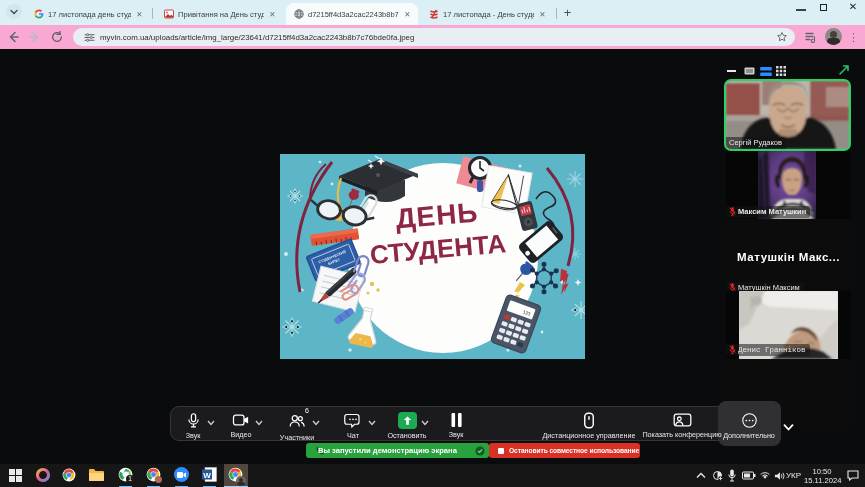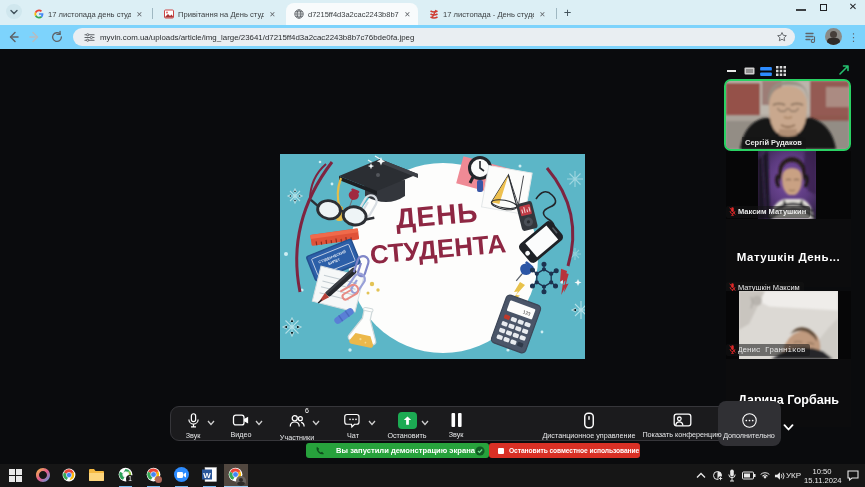--- a/index.html
+++ b/index.html
@@ -2,21 +2,21 @@
 <html><head>
 <meta charset="utf-8">
 <style>
 * { margin:0; padding:0; box-sizing:border-box; }
 html,body { width:865px; height:487px; overflow:hidden; background:#000; font-family:"Liberation Sans", sans-serif; }
 #stage { position:relative; width:865px; height:487px; }
 .abs { position:absolute; }
 
 
 #tabstrip { left:0; top:0; width:865px; height:25px; background:#dceff5; }
-#nav { left:0; top:25px; width:865px; height:24px; background:#7dd3fc; }
+#nav { left:0; top:25px; width:865px; height:24px; background:#f9a8d4; }
 .tab { position:absolute; top:3px; height:22px; border-radius:8px 8px 0 0; font-size:7.6px; color:#3c4043; display:flex; align-items:center; }
 .tab .ttl { white-space:nowrap; overflow:hidden; flex:1; }
 .tabx { width:11px; height:11px; border-radius:6px; display:flex; align-items:center; justify-content:center; color:#5f6368; font-size:7.5px; margin:0 5px 0 3px; flex:none; }
 #content { left:0; top:49px; width:865px; height:415px; background:#0a0b0d; }
 #taskbar { left:0; top:464px; width:865px; height:23px; background:#161616; }
 
 
 .vlabel { position:absolute; background:rgba(20,20,20,0.55); color:#e8e8e8; font-size:7.5px; padding:1px 4px 2px 3px; border-radius:2px; display:flex; align-items:center; gap:2px; white-space:nowrap; }
 
 
@@ -394,21 +394,21 @@
           <path d="M14 68 Q18 42 38 37 L86 37 Q106 44 110 68 Z" fill="#141517"></path>
           <path d="M43 27 Q43 45 51 52 L73 52 Q81 45 81 27 Q82 6 62 5 Q42 6 43 27 Z" fill="#c9a88e"></path>
           <path d="M42 24 Q40 0 62 0 Q84 0 82 24 Q82 8 74 5 Q68 3 56 4 Q46 6 42 24 Z" fill="#978e82"></path>
           <path d="M53 54 Q62 58 71 54 L71 48 L53 48 Z" fill="#b18f74"></path>
           <path d="M47 24 q6 -3 12 0 M65 24 q6 -3 12 0" stroke="#77624f" stroke-width="1.6" fill="none"></path>
           <path d="M52 27 a4.5 3.4 0 0 0 9 0 M63 27 a4.5 3.4 0 0 0 9 0" stroke="#5d4f41" stroke-width="1" fill="none"></path>
           <path d="M58 36 q4 2 8 0" stroke="#a5805f" stroke-width="1.4" fill="none"></path>
           <path d="M55 44 q7 4 14 0" stroke="#8a6a50" stroke-width="1.8" fill="none"></path>
         </g>
       </svg>
-      <div class="vlabel" style="left:16px;bottom:0px;border-radius:0 3px 0 0;font-weight:bold;">Сергій Рудаков</div>
+      <div class="vlabel" style="left:0px;bottom:0px;border-radius:0 3px 0 0;">Сергій Рудаков</div>
     </div>
 
     <div class="abs" style="left:726px;top:102px;width:125px;height:68px;background:#060607;overflow:hidden;font-weight:bold;">
       <svg class="abs" style="left:32px;top:0;" width="58" height="68" viewBox="0 0 58 68" preserveAspectRatio="none">
         <defs>
             <filter id="bl2">
               <feGaussianBlur stdDeviation="0.9"></feGaussianBlur>
             </filter>
         <radialGradient id="pur" cx="0.55" cy="0.42" r="0.75">
               <stop offset="0" stop-color="#7a4fa5"></stop>
@@ -436,21 +436,21 @@
         </g>
       </svg>
       <div class="vlabel" style="left:0px;bottom:1px;"><svg width="7" height="9" viewBox="0 0 10 13" style="flex:none">
             <rect x="3.2" y="0.5" width="3.6" height="6.5" rx="1.8" fill="#e02828"></rect>
             <path d="M1.5 6 a3.5 3.5 0 0 0 7 0 M5 9.5 V12 M3 12 h4" stroke="#e02828" stroke-width="1.2" fill="none"></path>
             <path d="M1 1 L9 11" stroke="#e02828" stroke-width="1.3"></path>
           </svg>Максим Матушкин</div>
     </div>
 
     <div class="abs" style="left:726px;top:170px;width:125px;height:68px;background:#0c0c0d;"></div>
-    <div class="abs" style="left:726px;top:202px;width:125px;text-align:center;color:#fff;font-size:11.5px;font-weight:bold;letter-spacing:0.5px;">Матушкін День...</div>
+    <div class="abs" style="left:726px;top:202px;width:125px;text-align:center;color:#fff;font-size:11.5px;font-weight:bold;letter-spacing:0.5px;">Матушкін Макс...</div>
     <div class="vlabel" style="left:726px;top:233px;"><svg width="7" height="9" viewBox="0 0 10 13" style="flex:none">
           <rect x="3.2" y="0.5" width="3.6" height="6.5" rx="1.8" fill="#e02828"></rect>
           <path d="M1.5 6 a3.5 3.5 0 0 0 7 0 M5 9.5 V12 M3 12 h4" stroke="#e02828" stroke-width="1.2" fill="none"></path>
           <path d="M1 1 L9 11" stroke="#e02828" stroke-width="1.3"></path>
         </svg>Матушкін Максим</div>
 
     <div class="abs" style="left:726px;top:242px;width:125px;height:68px;background:#060607;overflow:hidden;font-family:Liberation Mono, monospace;">
       <svg class="abs" style="left:13px;top:0px;" width="99" height="68" viewBox="0 0 99 70" preserveAspectRatio="none">
         <defs>
             <filter id="bl3">
@@ -472,21 +472,20 @@
         </g>
       </svg>
       <div class="vlabel" style="left:0px;bottom:3px;"><svg width="7" height="9" viewBox="0 0 10 13" style="flex:none">
             <rect x="3.2" y="0.5" width="3.6" height="6.5" rx="1.8" fill="#e02828"></rect>
             <path d="M1.5 6 a3.5 3.5 0 0 0 7 0 M5 9.5 V12 M3 12 h4" stroke="#e02828" stroke-width="1.2" fill="none"></path>
             <path d="M1 1 L9 11" stroke="#e02828" stroke-width="1.3"></path>
           </svg>Денис Гранніков</div>
     </div>
 
     <div class="abs" style="left:726px;top:310px;width:125px;height:68px;background:#0c0c0d;"></div>
-    <div class="abs" style="left:726px;top:344px;width:125px;text-align:center;color:#fff;font-size:12.5px;font-weight:bold;">Дарина Горбань</div>
 
     <div class="abs" id="ztoolbar">
       <div class="abs" style="left:547px;top:-6px;width:63px;height:45px;background:#303034;border-radius:8px;"></div>
       <div class="zitem" style="left:0px;width:44px;">
         <svg width="17" height="17" viewBox="0 0 24 24" fill="none" stroke="#fff" stroke-width="1.7">
             <rect x="9" y="2.5" width="6" height="11" rx="3"></rect>
             <path d="M5.5 10.5 a6.5 6.5 0 0 0 13 0 M12 17 V21 M8.5 21 h7"></path>
           </svg>
         <div class="zlabel">Звук</div>
       </div>
@@ -575,21 +574,21 @@
             </g>
           </svg>
         <div class="zlabel">Дополнительно</div>
       </div>
     </div>
 
     <div class="abs" style="left:306px;top:394px;width:183px;height:15px;background:#27a23c;border-radius:3px;display:flex;align-items:center;">
       <svg style="margin-left:9px;" width="9" height="9" viewBox="0 0 12 12">
           <path d="M2.5 1 q-1.5 4 2 7.5 q3.5 3.5 7.5 2 l-2.5 -3 -2 1 q-2 -1.5 -3 -3 l1 -2z" fill="#0e4e1c"></path>
         </svg>
-      <div style="flex:1;text-align:right;color:#fff;font-size:7.6px;font-weight:bold;margin-left:-6px;">Вы запустили демонстрацию экрана</div>
+      <div style="flex:1;text-align:left;color:#fff;font-size:7.6px;font-weight:bold;margin-left:-6px;">Вы запустили демонстрацию экрана</div>
       <svg style="margin-right:4px;" width="10" height="10" viewBox="0 0 12 12">
           <circle cx="6" cy="6" r="5.5" fill="#115c23"></circle>
           <path d="M3.5 6 L5.4 7.8 L8.6 4.2" stroke="#6fe08a" stroke-width="1.4" fill="none"></path>
         </svg>
     </div>
     <div class="abs" style="left:489px;top:394px;width:151px;height:15px;background:#d93025;border-radius:3px;display:flex;align-items:center;">
       <div style="width:6px;height:6px;background:#fff;border-radius:1px;margin:0 5px 0 9px;"></div>
       <div style="color:#fff;font-size:6.7px;font-weight:bold;letter-spacing:-0.1px;white-space:nowrap;">Остановить совместное использование</div>
     </div>
 

